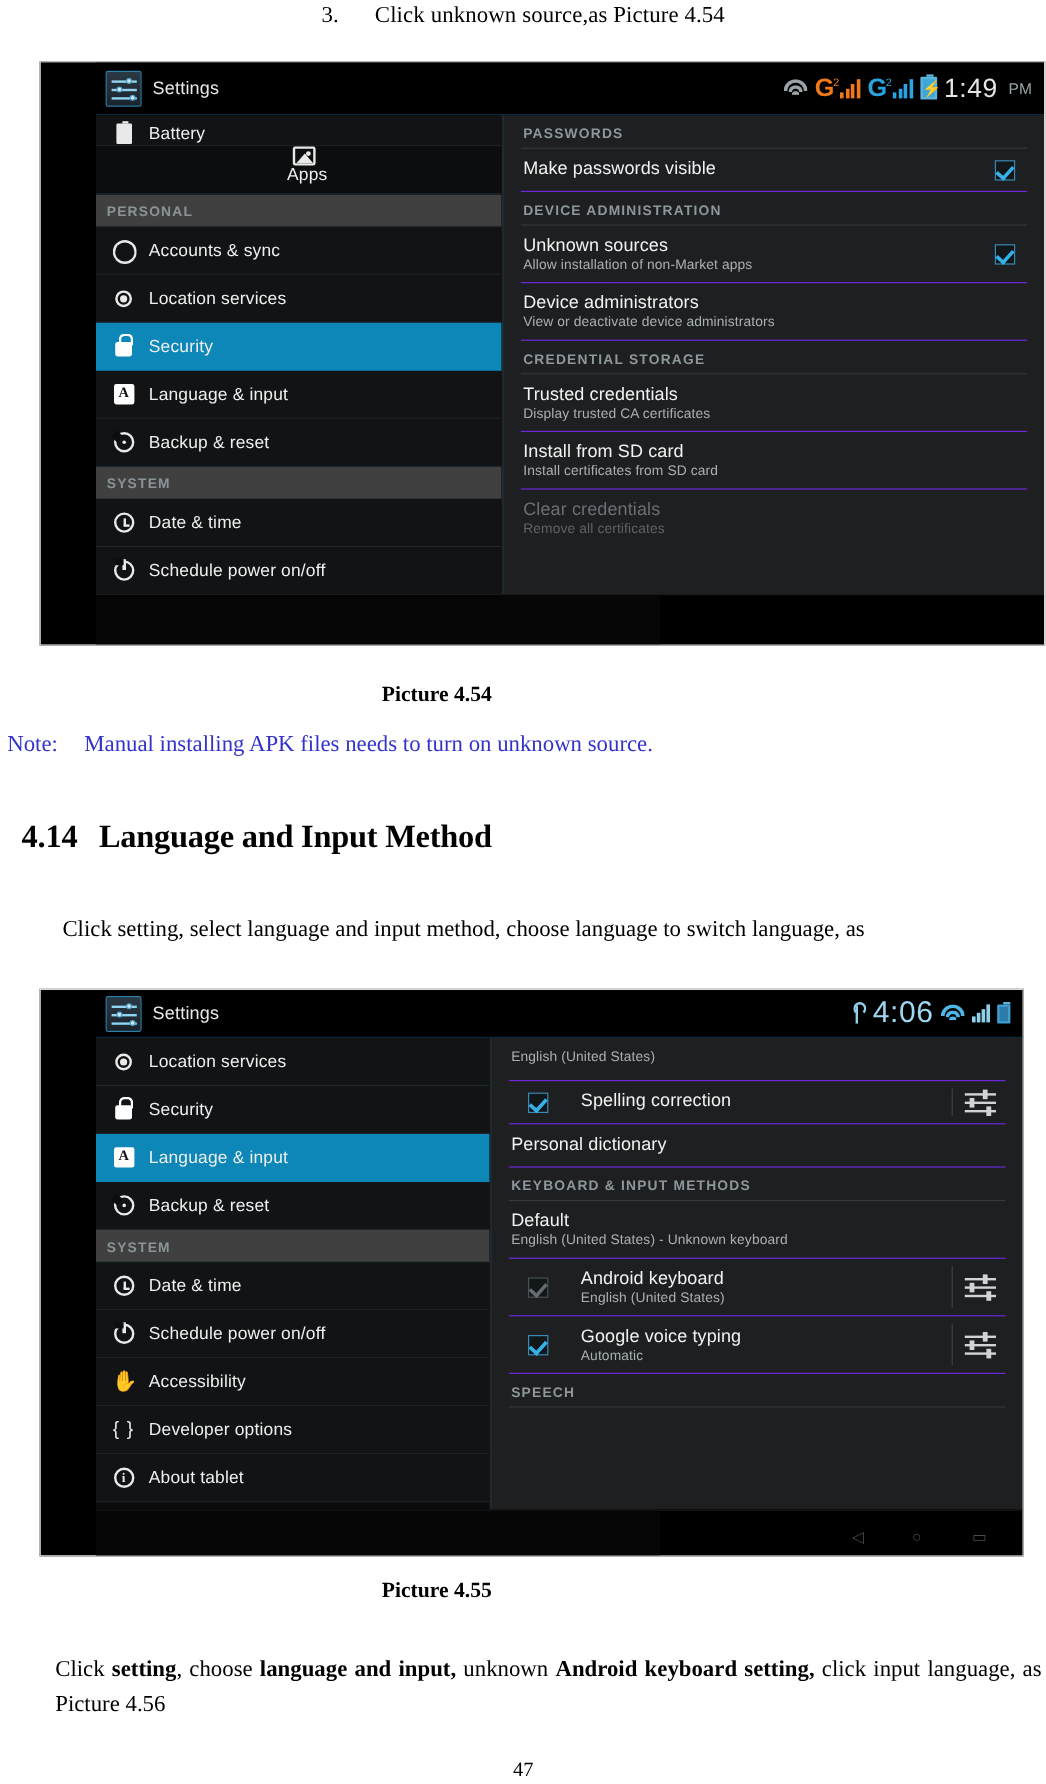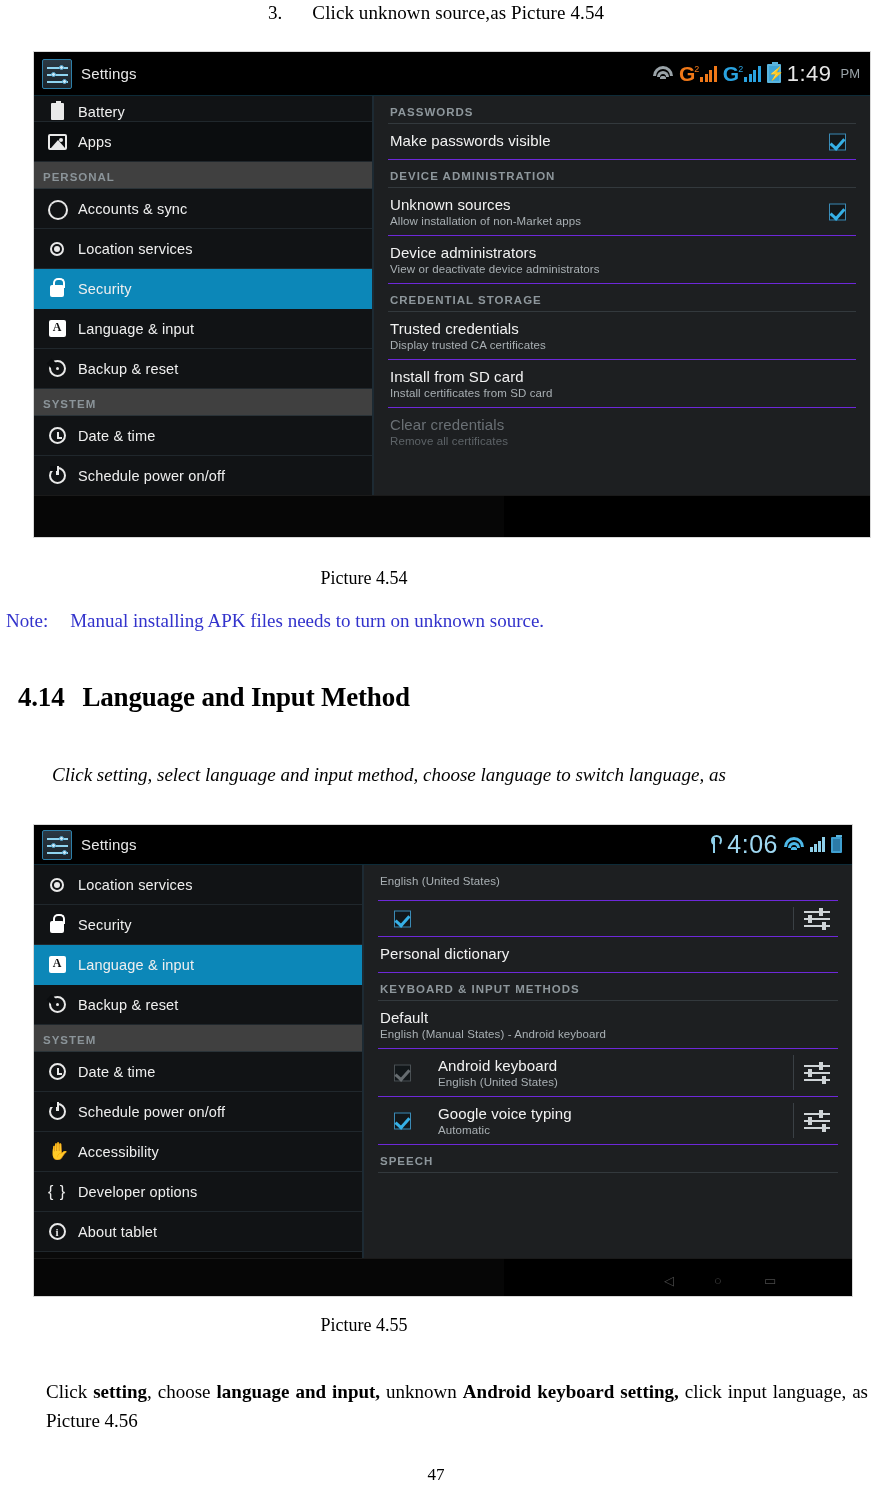--- a/index.html
+++ b/index.html
@@ -20,21 +20,21 @@
     font-size: 19px;
     color: #000;
     letter-spacing: 0.1px;
   }
   .doc-step .num { margin-right: 30px; }
 
   .pic-caption {
     position: absolute;
     left: 0; width: 728px;
     text-align: center;
-    font-weight: normal;
+    font-weight: bold;
     font-size: 18px;
     color: #000;
   }
   #cap454 { top: 568px; }
   #cap455 { top: 1315px; }
 
   .note-line {
     position: absolute;
     top: 610px; left: 6px; width: 860px;
     font-size: 19px;
@@ -51,39 +51,40 @@
     letter-spacing: -0.2px;
   }
   .section-head .sec-num { margin-right: 18px; }
 
   .para {
     position: absolute;
     font-size: 19px;
     color: #000;
     line-height: 1.55;
   }
-  #para-intro { top: 760px; left: 52px; width: 790px; font-style: italic; }
+  #para-intro { top: 760px; left: 52px; width: 790px; }
   #para-outro { top: 1377px; left: 46px; width: 822px; text-align: justify; }
   .b { font-weight: bold; }
 
   .page-num {
     position: absolute;
     top: 1465px; left: 0; width: 872px;
     text-align: center;
     font-size: 17px;
     color: #000;
   }
 
   
   .shot {
     position: absolute;
     background: #000;
     border: 1px solid #d8d8d8;
     overflow: hidden;
     font-family: "Liberation Sans", sans-serif;
+    padding-left: 46px;
   }
   #shot-454 { left: 33px; top: 51px; width: 838px; height: 487px; }
   #shot-455 { left: 33px; top: 824px; width: 820px; height: 473px; }
 
   
   .statusbar {
     position: relative;
     height: 44px;
     background: #000;
     display: flex;
@@ -201,21 +202,21 @@
 
   
   .lrow {
     display: flex; align-items: center;
     height: 40px;
     padding-left: 8px;
     border-bottom: 1px solid #20272c;
     background: #111315;
     position: relative;
   }
-  .lrow.alt { background: #0b0d0f; }
+  .lrow.alt { background: #0b0d0f; flex-direction: column; }
   .lrow.sel { background: #0c87b8; border-bottom-color: #0c87b8; }
   .lrow.clip { height: 26px; align-items: flex-end; padding-bottom: 1px; }
   .lrow-icon {
     width: 30px; flex: none; display: flex; align-items: center; justify-content: center;
     color: #e9e9e9;
   }
   .lrow-label {
     color: #efefef; font-size: 14.5px; margin-left: 6px; letter-spacing: .15px;
   }
   .lhdr {
@@ -612,40 +613,41 @@
     </div>
 
     <div class="panel-right">
 
       <div class="rrow">
         <div class="rsub">English (United States)</div>
       </div>
 
       <div class="rrow indent">
         <span class="chk left"></span>
+        <div class="rtitle">Spelling correction</div>
         <span class="slider-div"></span>
         <span class="slider-btn">
             <i></i>
             <i></i>
             <i></i>
             <b></b>
             <b></b>
             <b></b>
           </span>
       </div>
 
       <div class="rrow">
         <div class="rtitle">Personal dictionary</div>
       </div>
 
       <div class="rhdr">KEYBOARD &amp; INPUT METHODS</div>
 
       <div class="rrow">
         <div class="rtitle">Default</div>
-        <div class="rsub">English (Manual States) - Android keyboard</div>
+        <div class="rsub">English (United States) - Unknown keyboard</div>
       </div>
 
       <div class="rrow indent">
         <span class="chk left off"></span>
         <div class="rtitle">Android keyboard</div>
         <div class="rsub">English (United States)</div>
         <span class="slider-div"></span>
         <span class="slider-btn">
             <i></i>
             <i></i>

